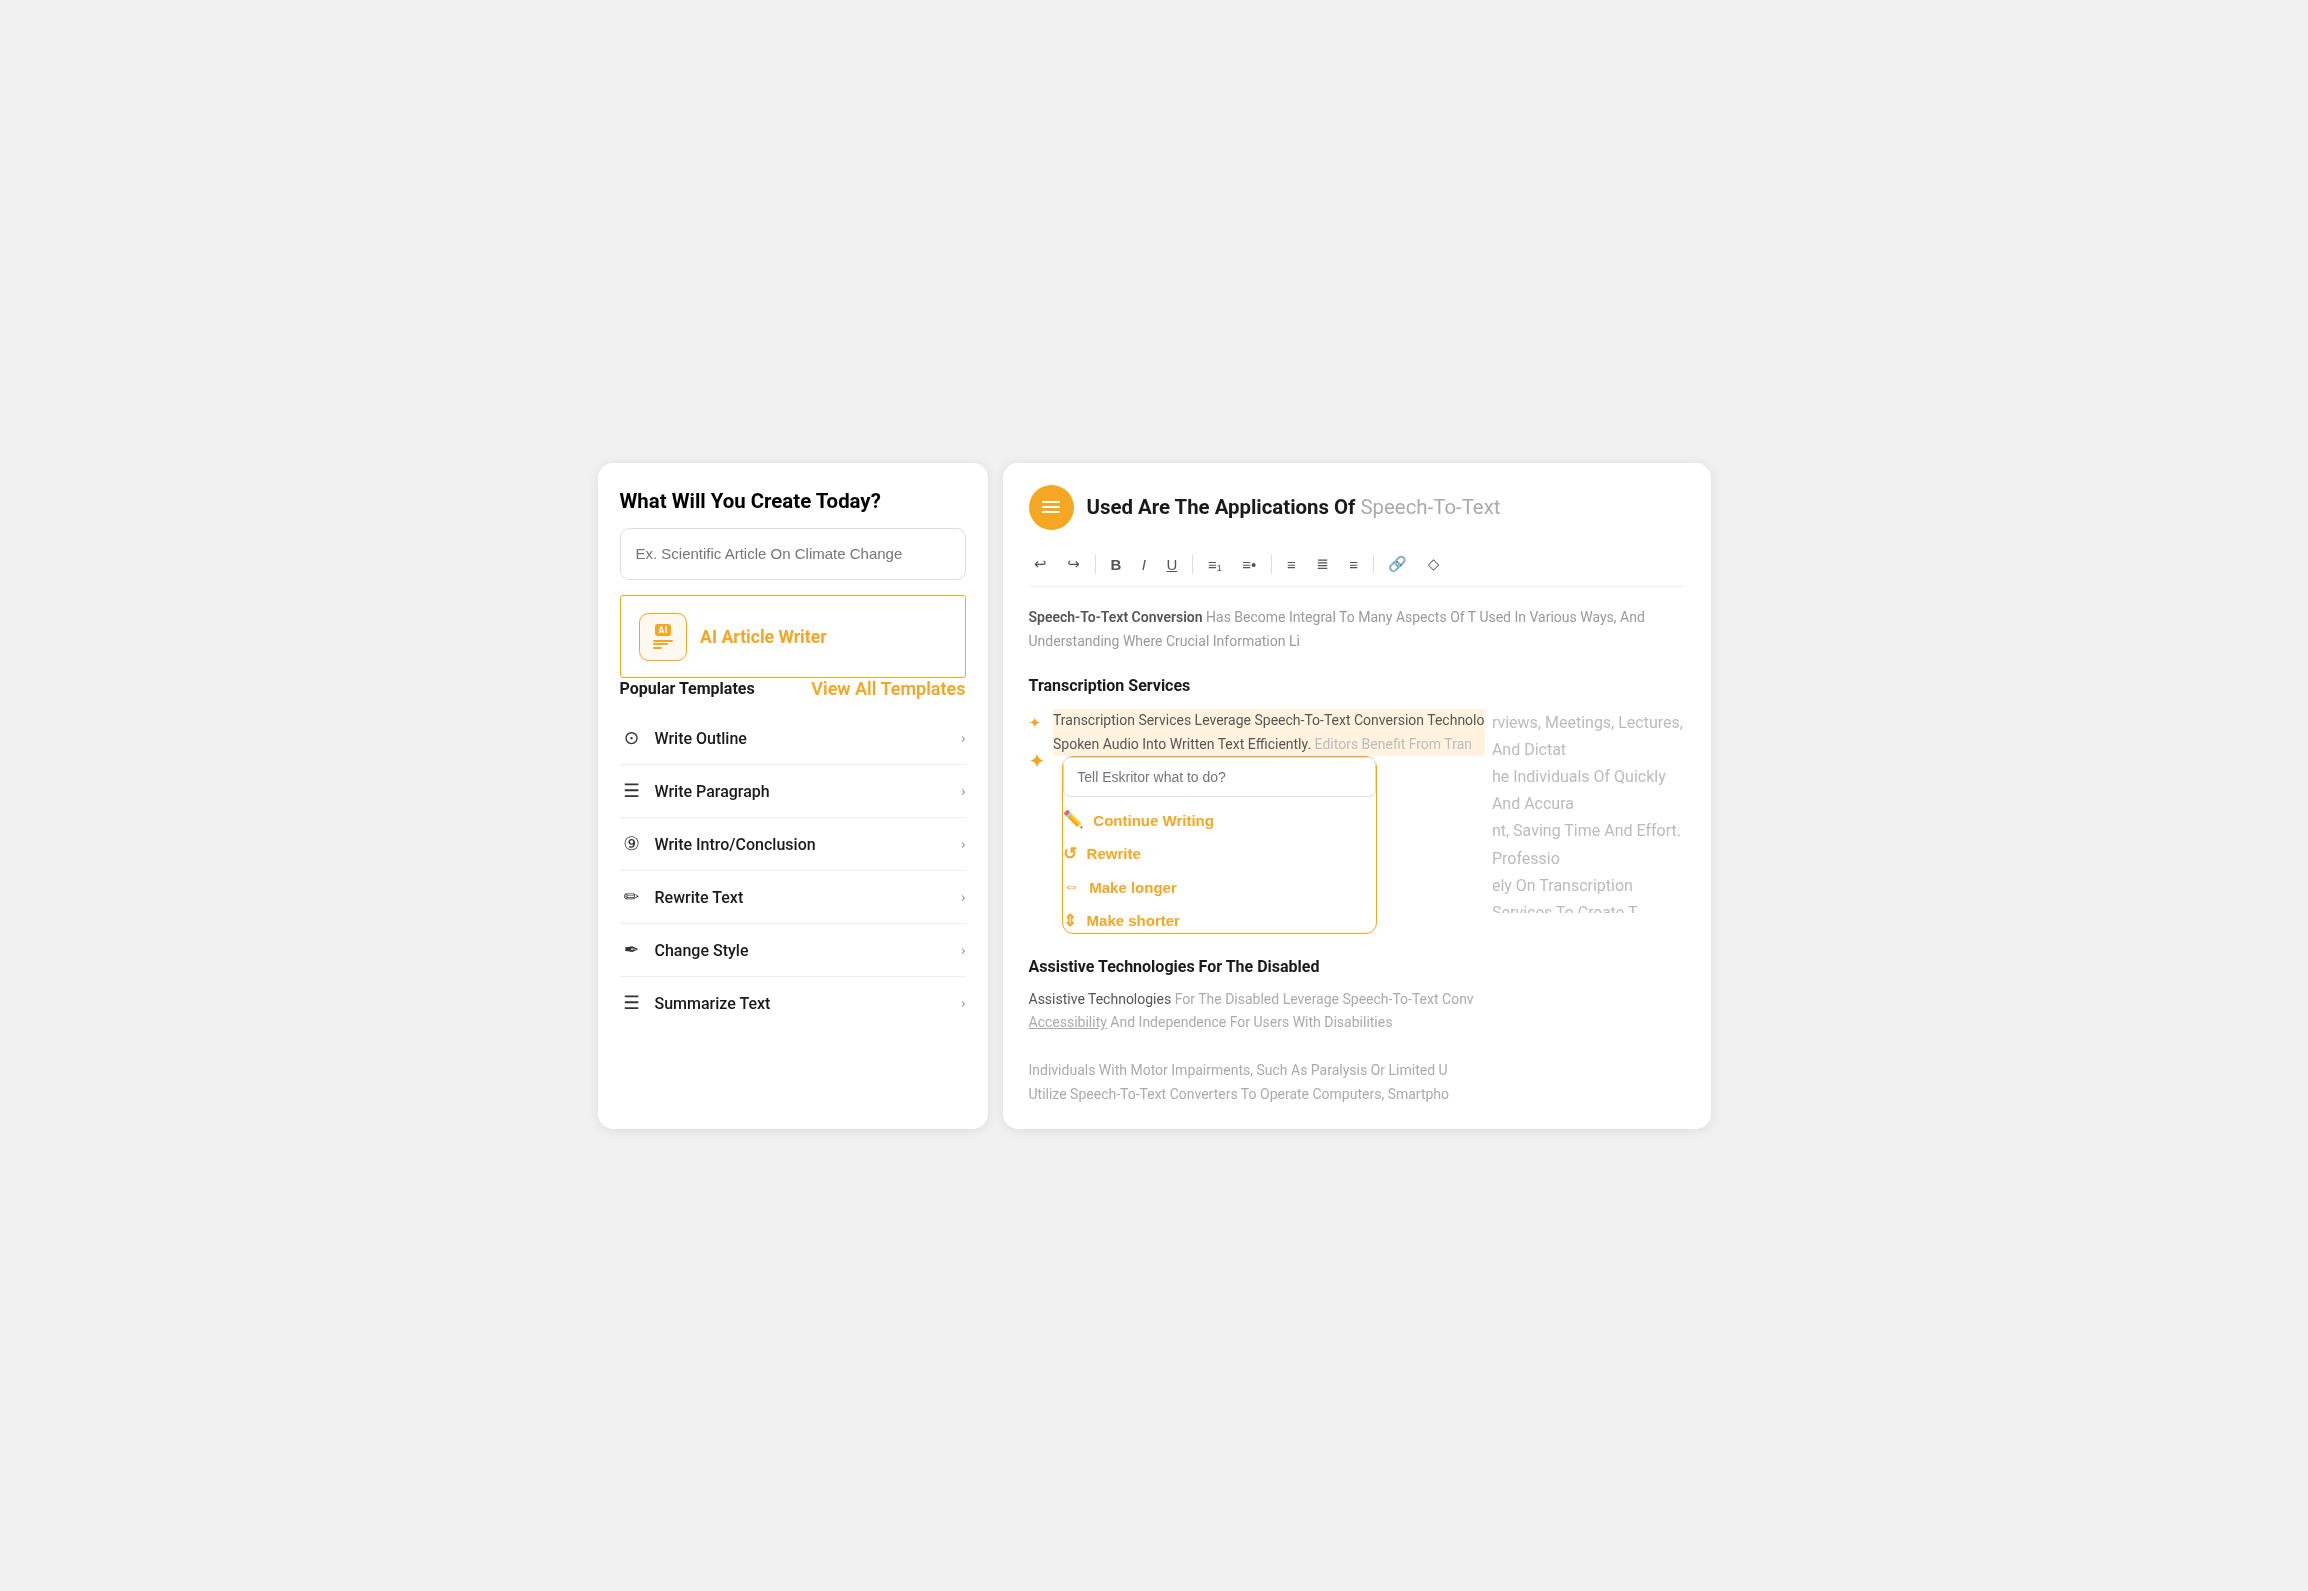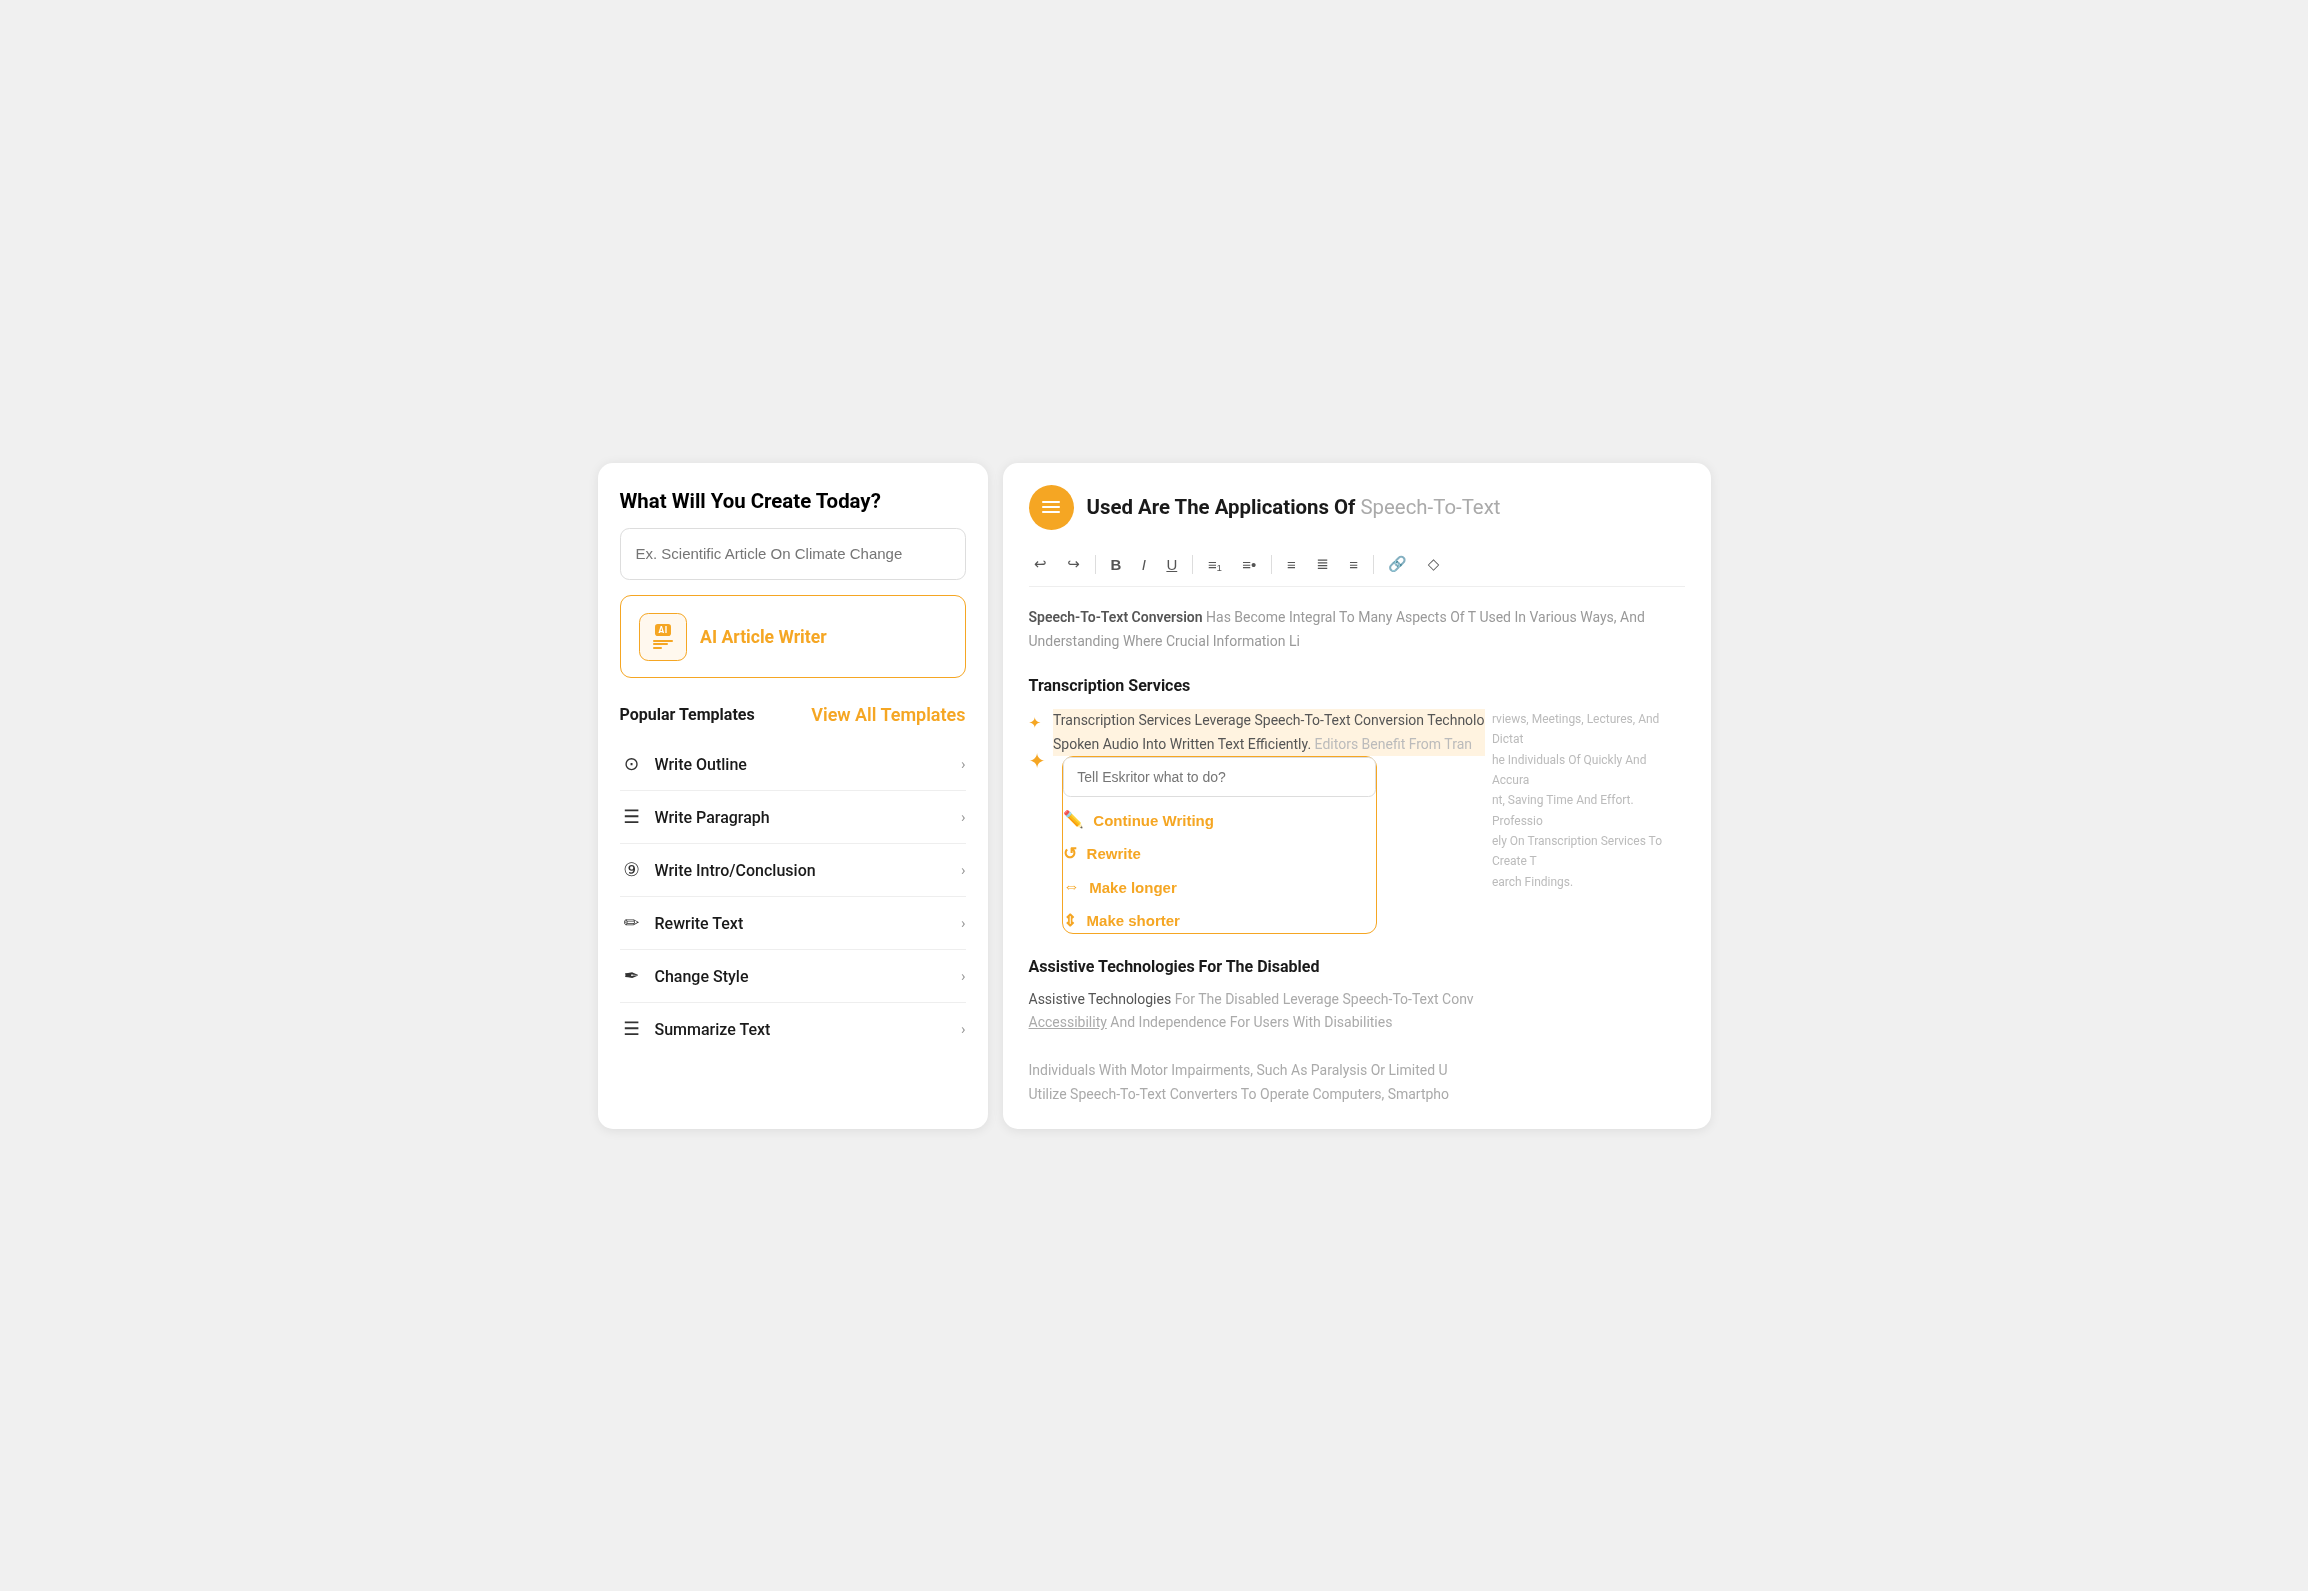--- a/index.html
+++ b/index.html
@@ -52,26 +52,25 @@
       color: #fff;
       border: none;
       border-radius: 9.3px;
       padding: 16.7px;
       font-size: 18.6px;
       font-weight: 700;
       cursor: pointer;
     }
     .ai-writer-card {
       border: 1.9px solid #f5a623;
-      border-radius: 11px;
+      border-radius: 3px;
       padding: 16.7px 18.6px;
       display: flex;
       align-items: center;
       gap: 13px;
-      margin-bottom: 26px;
       cursor: pointer;
       text-align: right;
     }
     .ai-icon {
       width: 48px;
       height: 48px;
       background: #fff8ee;
       border: 1.9px solid #f5a623;
       border-radius: 9.3px;
       display: flex;
@@ -475,21 +474,21 @@
                 <span>Make longer</span>
               </button>
               <button class="popup-action">
                 <span class="popup-action-icon">⇕</span>
                 <span>Make shorter</span>
               </button>
             </div>
           </div>
         </div>
 
-        <div style="margin-left:7.4px; font-size:12px; color:#bbb; line-height:1.7; flex:1; overflow:hidden; max-height:204px;">
+        <div style="margin-left:7.4px; font-size:16px; color:#bbb; line-height:1.7; flex:1; overflow:hidden; max-height:204px;">
           <p>rviews, Meetings, Lectures, And Dictat</p>
           <p>he Individuals Of Quickly And Accura</p>
           <p>nt, Saving Time And Effort. Professio</p>
           <p>ely On Transcription Services To Create T</p>
           <p>earch Findings.</p>
 
         </div>
       </div>
 
       <div class="section2-heading">Assistive Technologies For The Disabled</div>

